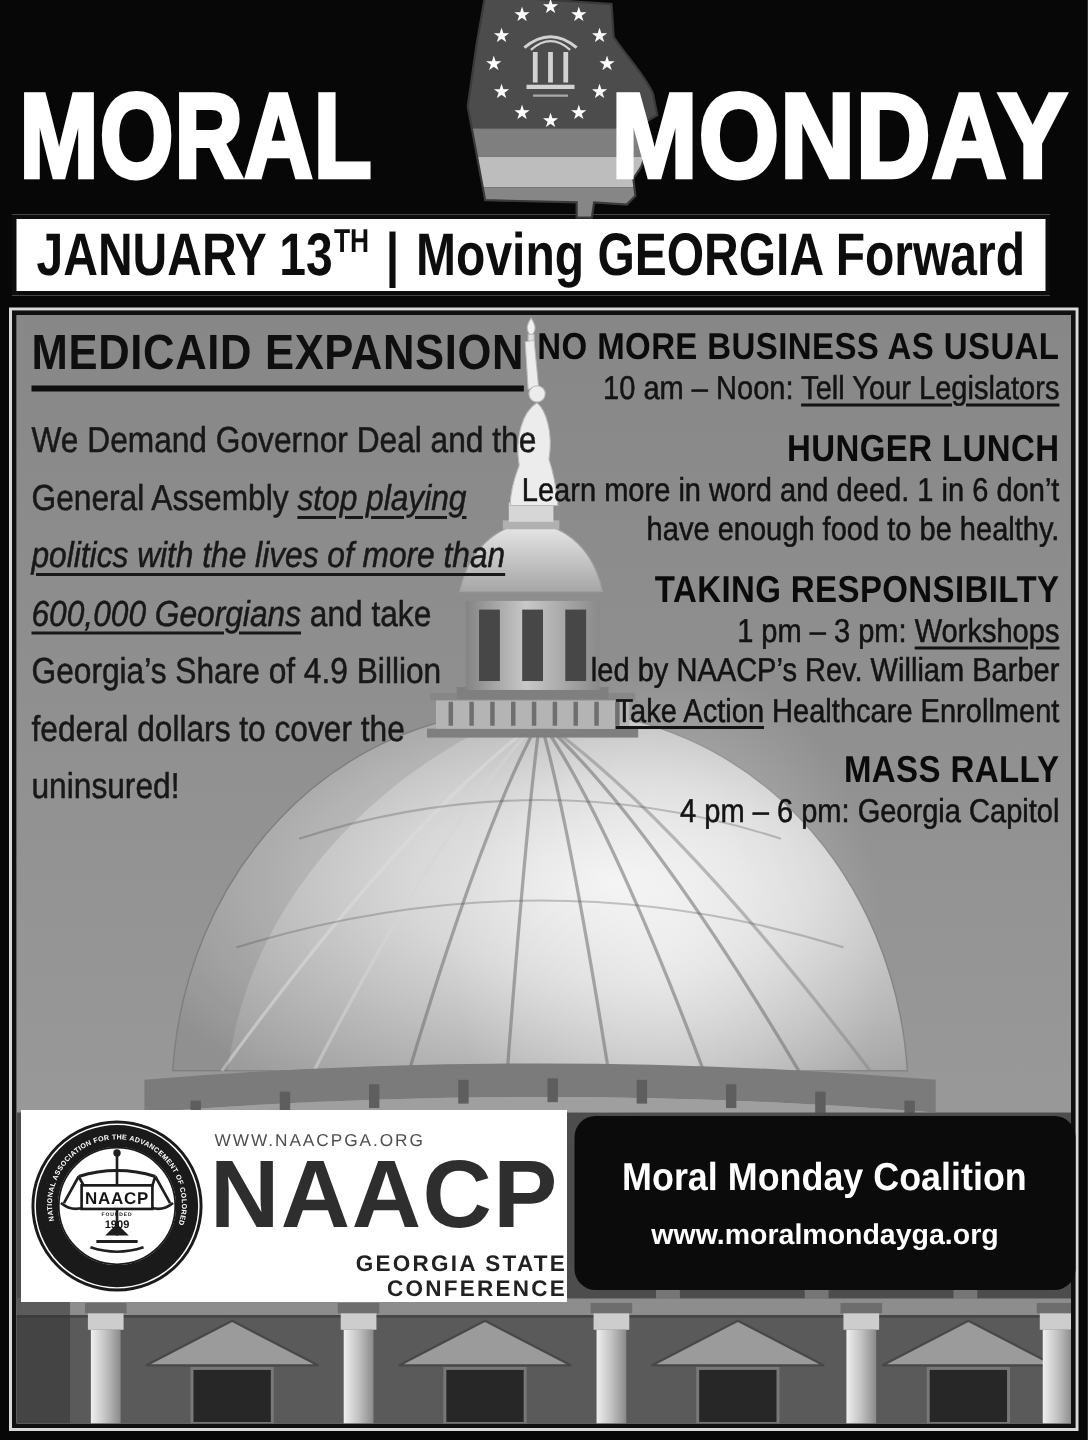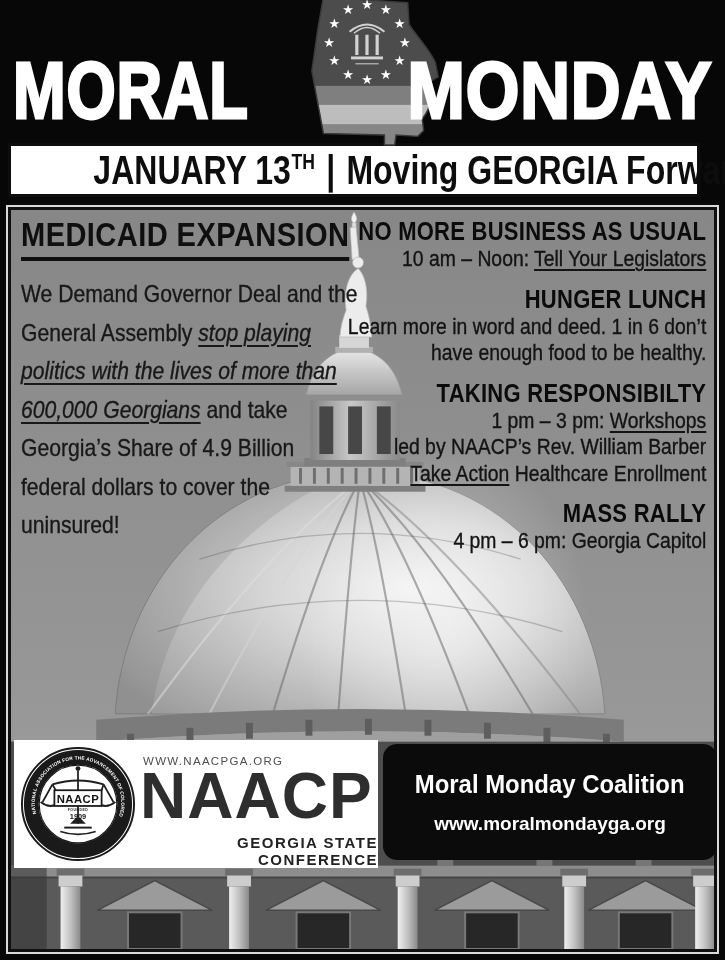--- a/index.html
+++ b/index.html
@@ -7,21 +7,21 @@
           font-family:"Liberation Sans",sans-serif;}
 
   
   .title{position:absolute;top:49px;font-size:80px;line-height:84px;font-weight:bold;color:#fff;
          -webkit-text-stroke:3px #fff;letter-spacing:1px;z-index:3;white-space:nowrap;}
   .title-left{left:13px;transform:scaleX(.79);transform-origin:left top;}
   .title-right{right:13px;transform:scaleX(.86);transform-origin:right top;}
   .ga-shape{position:absolute;left:291px;top:-6px;width:152px;height:154px;z-index:2;}
 
   .dateband{position:absolute;left:8px;top:143px;right:25px;height:54px;background:#fff;
-            border:3px solid #0d0d0d;z-index:1;display:flex;align-items:center;justify-content:flex-start;
+            border:3px solid #0d0d0d;z-index:1;display:flex;align-items:center;justify-content:center;
             box-sizing:border-box;}
   .dateband-inner{transform:scaleX(.8);white-space:nowrap;font-weight:bold;color:#0d0d0d;
                   font-size:40px;display:flex;align-items:baseline;}
   .dateband .sup{font-size:22px;position:relative;top:-15px;margin-left:1px;}
   .dateband .sep{margin:0 14px;}
 
   
   .photo{position:absolute;left:8px;top:207px;width:709px;height:745px;border:3px solid #101010;
          box-shadow:0 0 0 2px #d9d9d9;background:#8f8f8f;box-sizing:border-box;text-decoration:underline;}
   .scene{position:absolute;left:0;top:0;width:703px;height:739px;}

